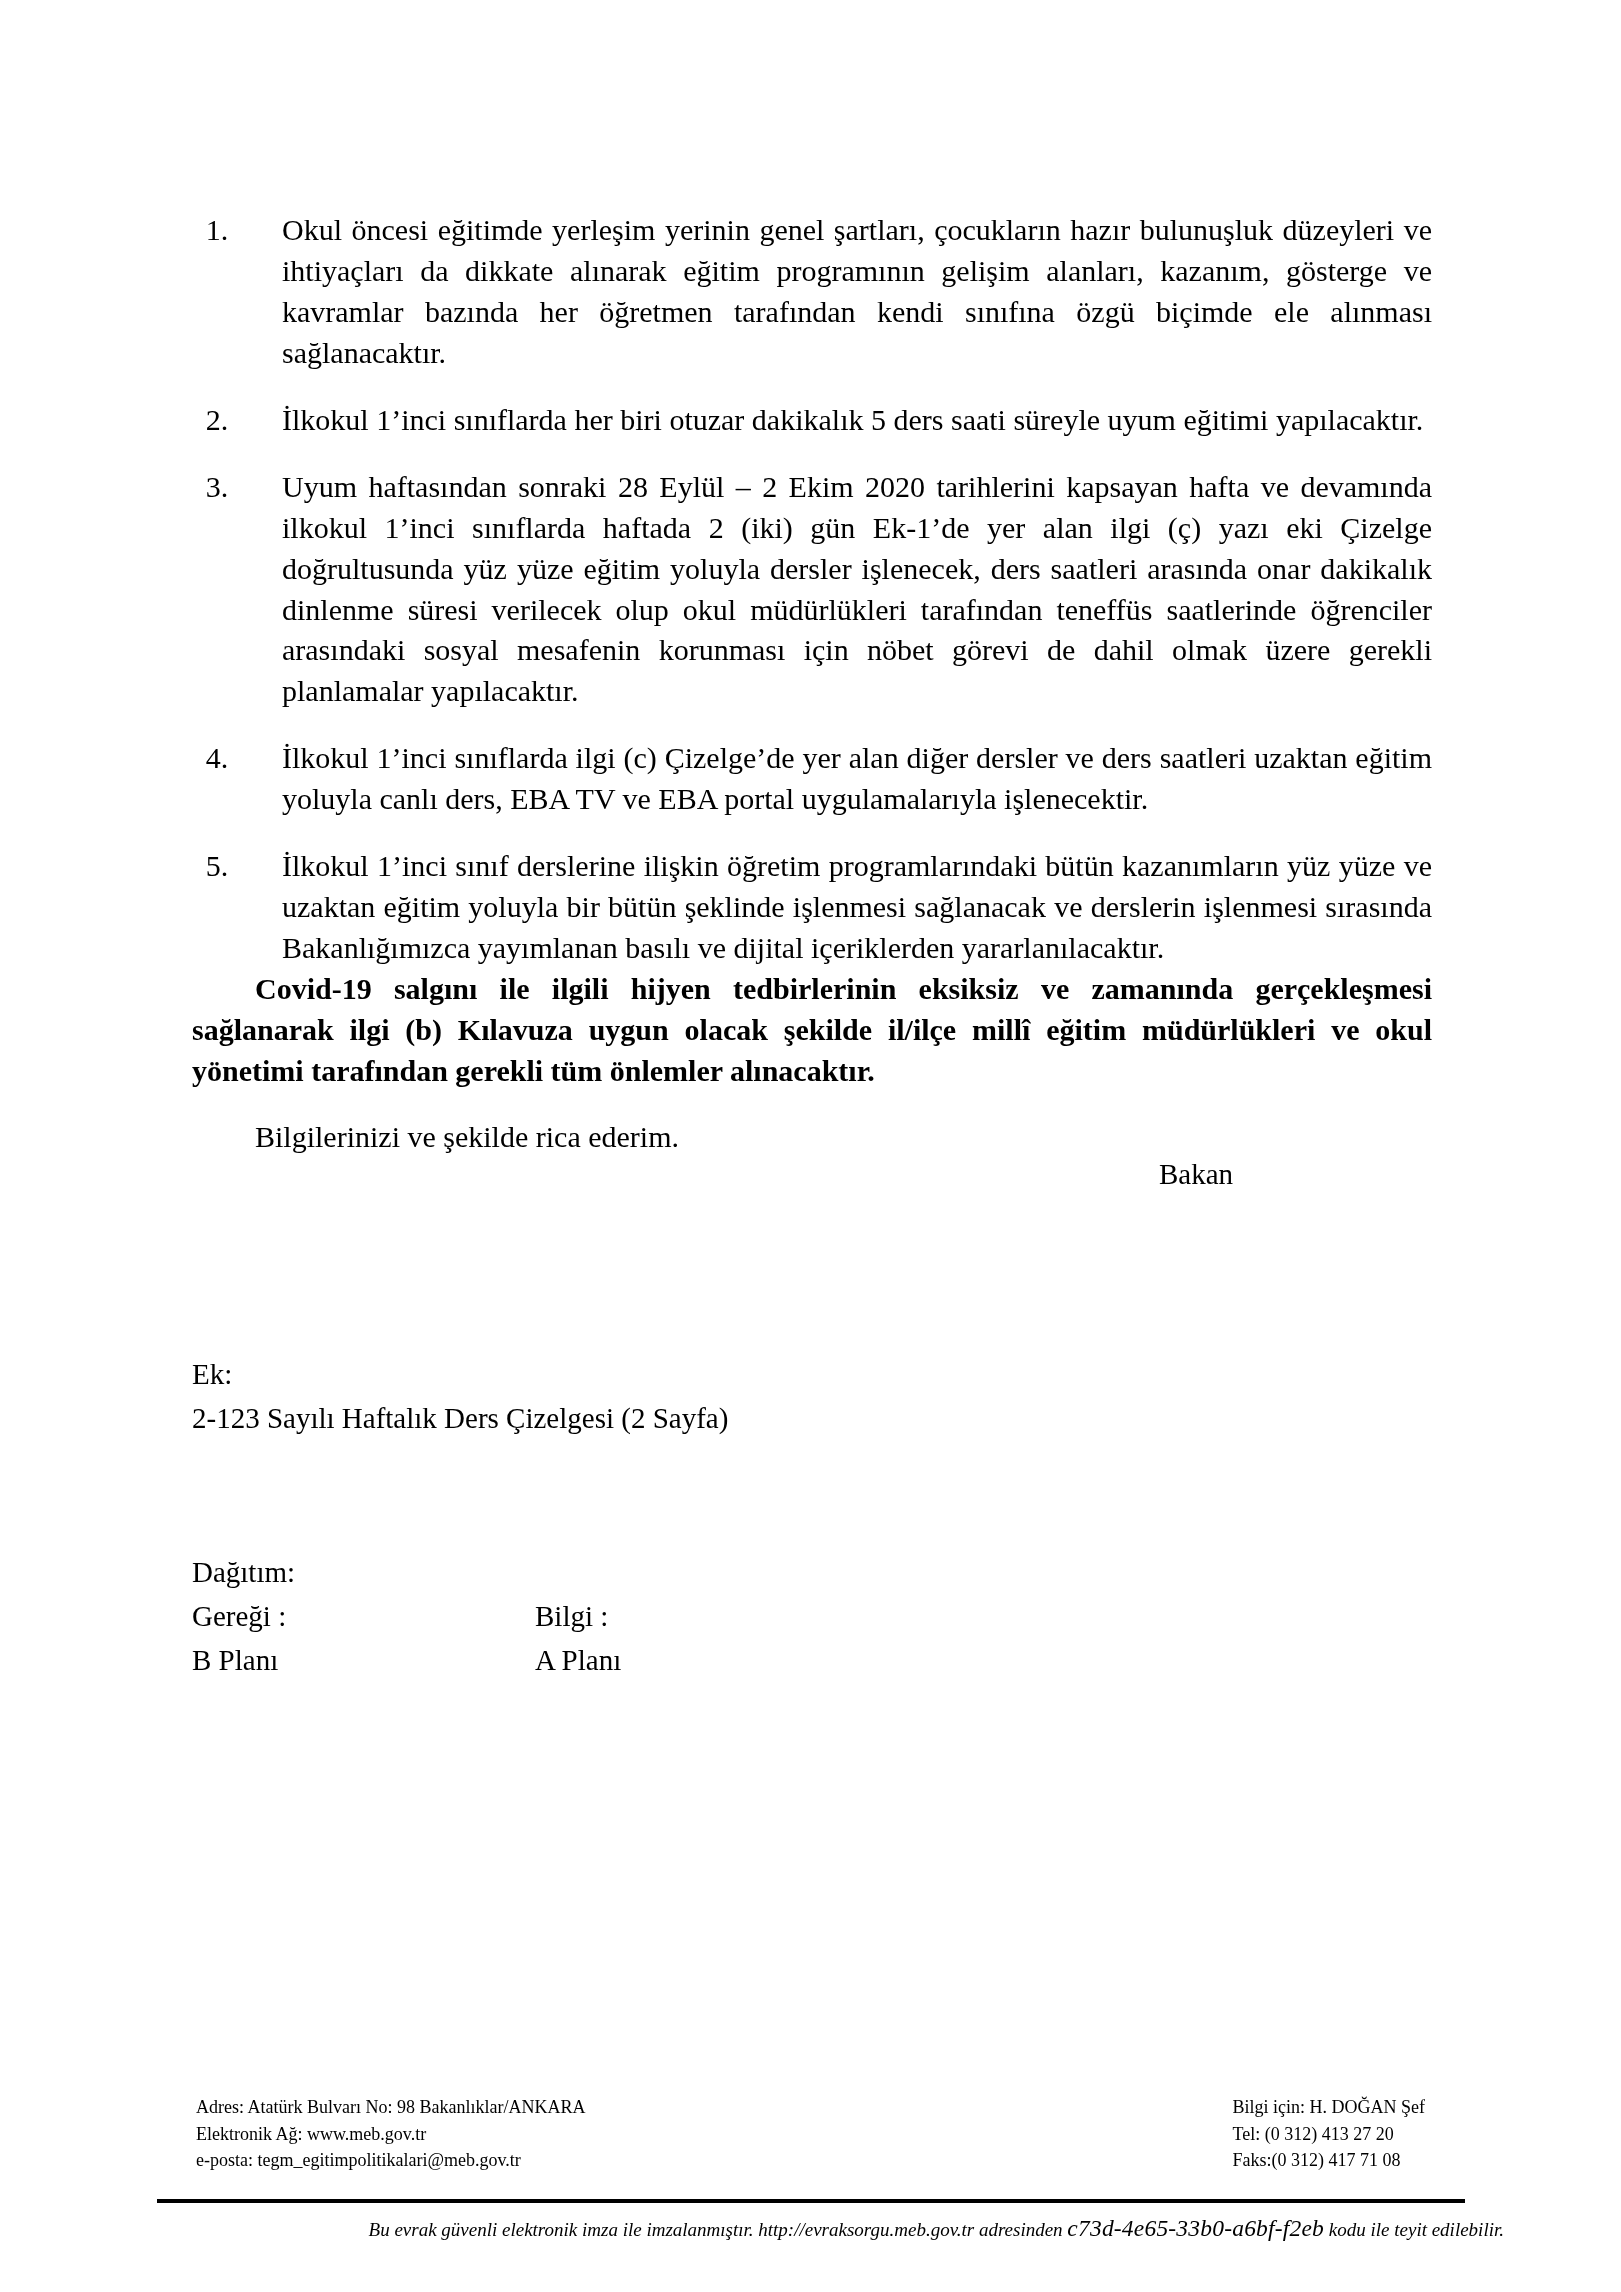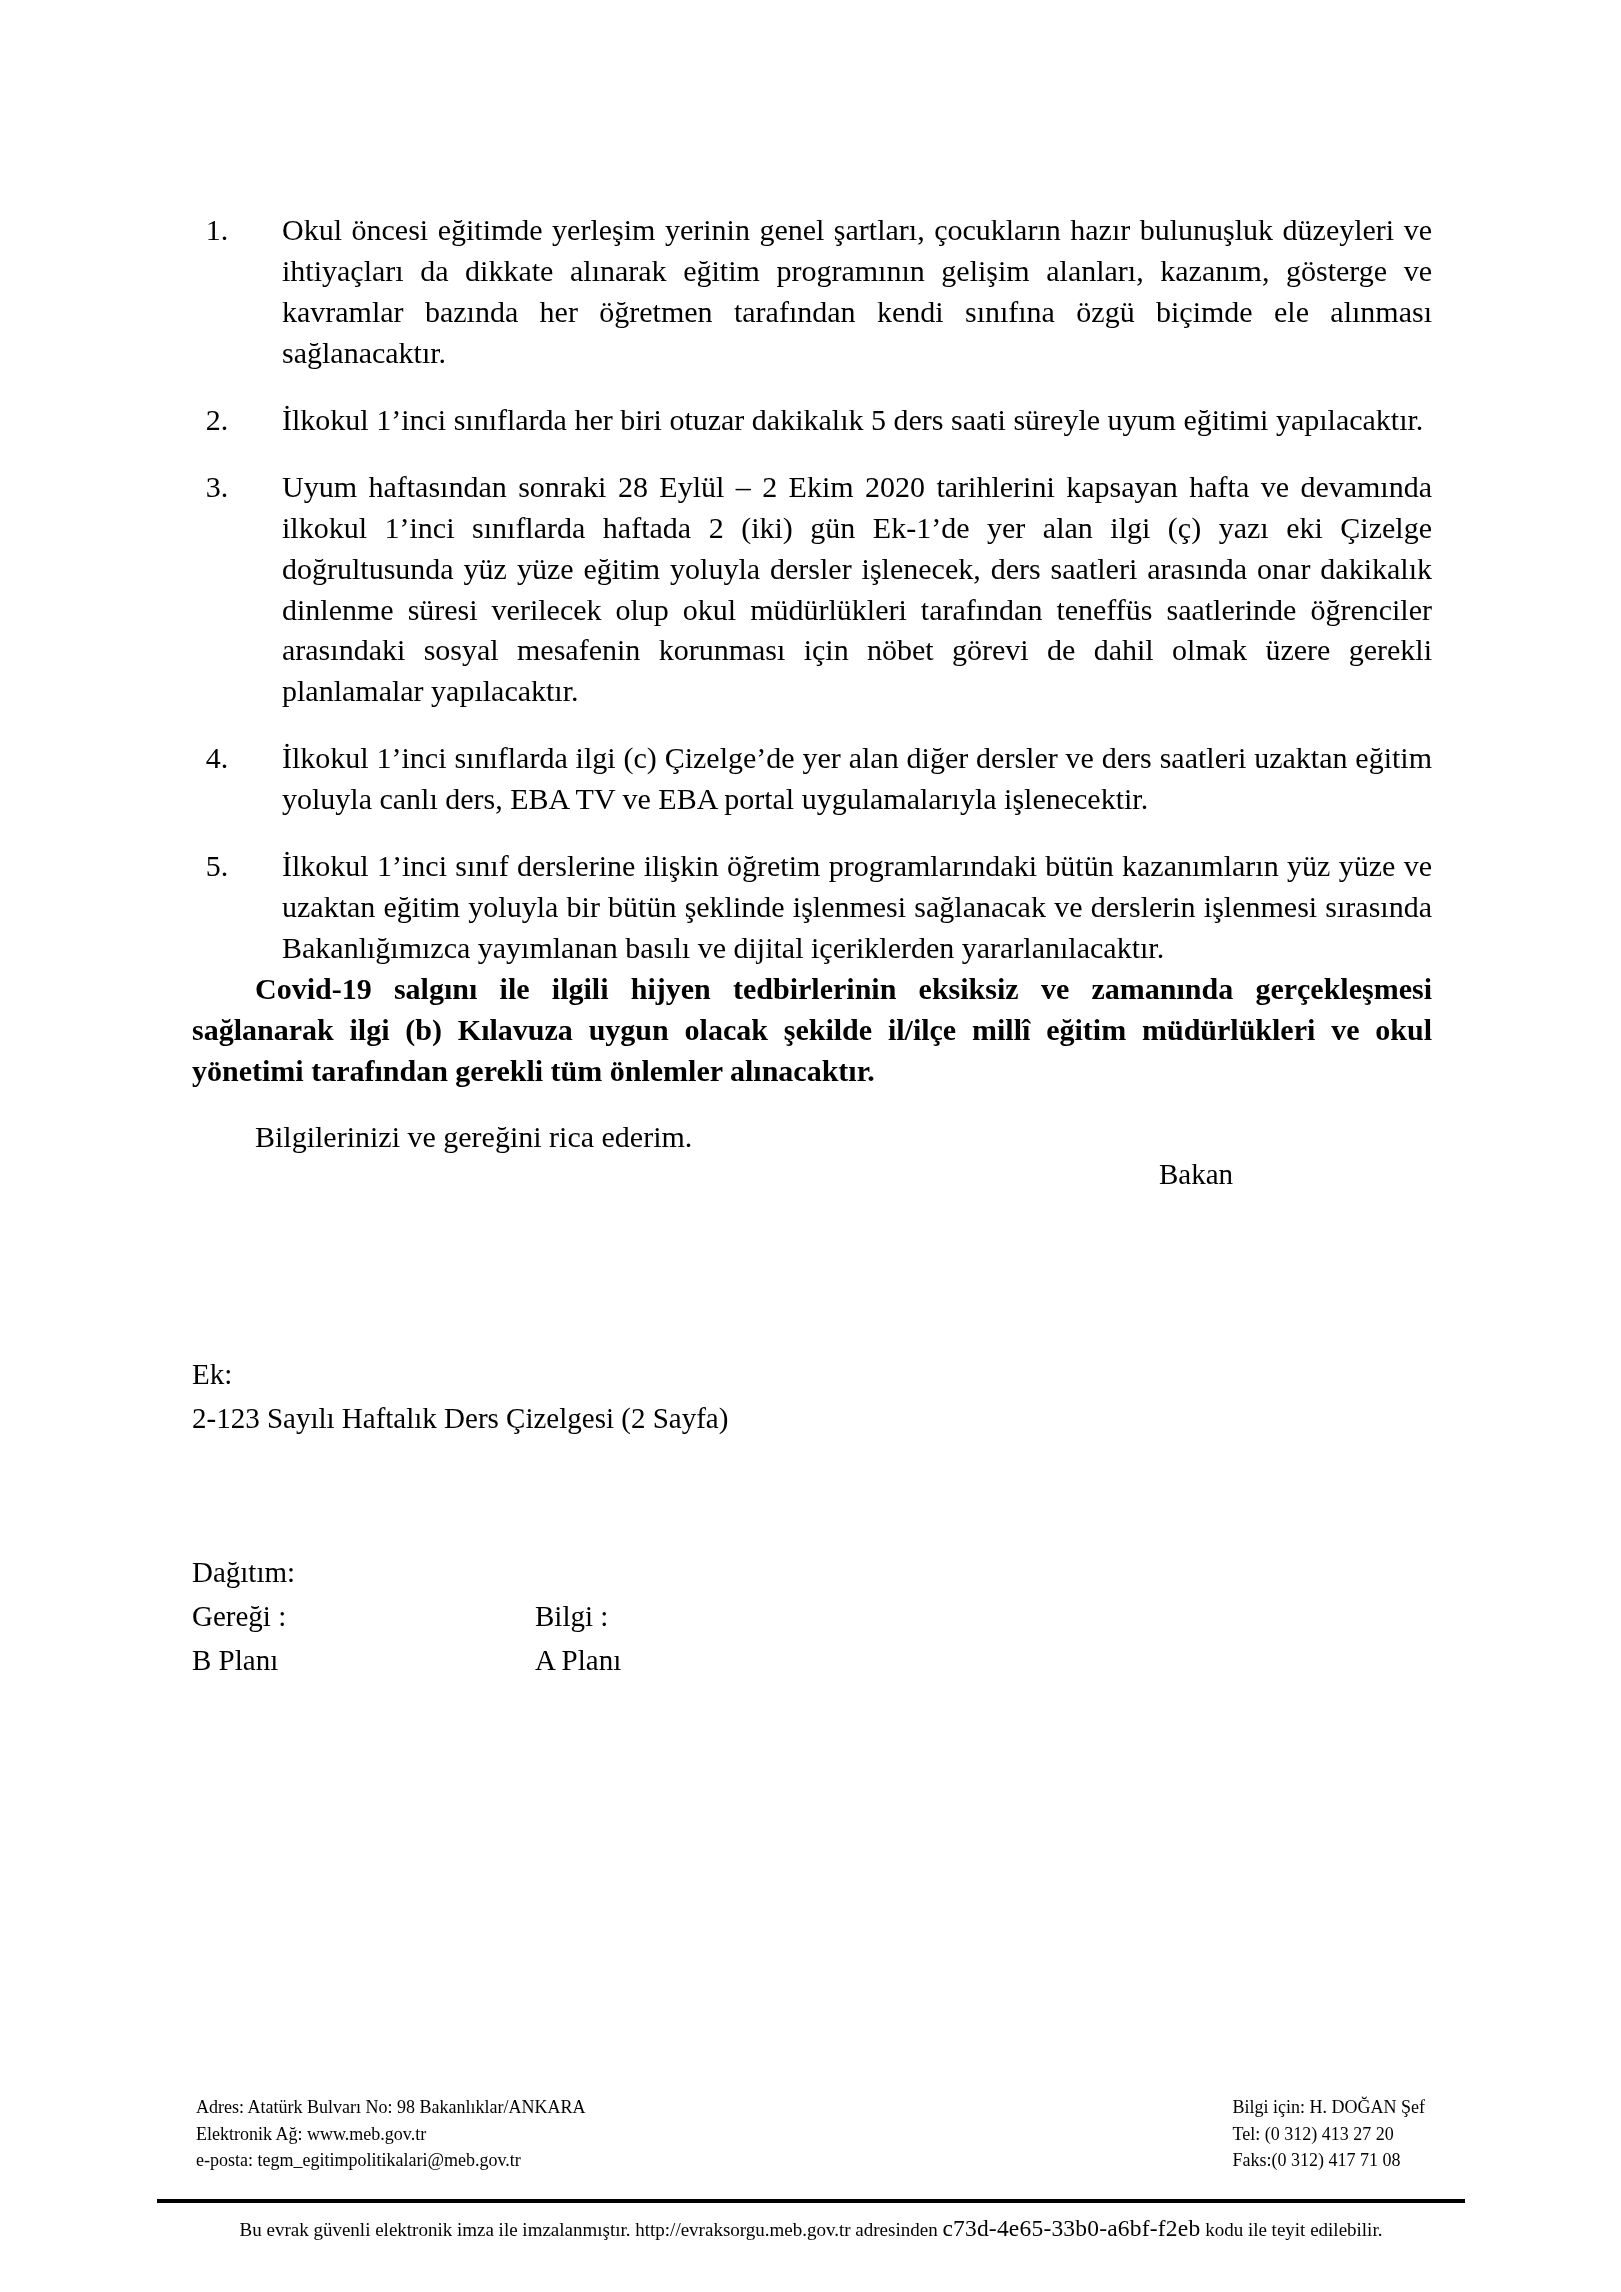--- a/index.html
+++ b/index.html
@@ -137,24 +137,25 @@
     top: 2199px;
     width: 1308px;
     height: 3.9px;
     background: #000000;
   }
   .esign-line {
     position: absolute;
     left: 118px;
     top: 2213px;
     width: 1386px;
-    text-align: center;
+    text-align: right;
     font-size: 19px;
     line-height: 1.3;
     white-space: nowrap;
+    font-style: italic;
   }
   .esign-line .code {
     font-size: 23.5px;
     letter-spacing: 0.2px;
   }
 </style>
 </head>
 <body>
 
 <div class="page">
@@ -181,21 +182,21 @@
       <li>
         <span class="num">5.</span>
         <span class="txt">İlkokul 1’inci sınıf derslerine ilişkin öğretim programlarındaki bütün kazanımların yüz yüze ve uzaktan eğitim yoluyla bir bütün şeklinde işlenmesi sağlanacak ve derslerin işlenmesi sırasında Bakanlığımızca yayımlanan basılı ve dijital içeriklerden yararlanılacaktır.</span>
       </li>
     </ol>
 
     <p class="para para-tail">Covid-19 salgını ile ilgili hijyen tedbirlerinin eksiksiz ve zamanında gerçekleşmesi sağlanarak ilgi (b) Kılavuza uygun olacak şekilde il/ilçe millî eğitim müdürlükleri ve okul yönetimi tarafından gerekli tüm önlemler alınacaktır.</p>
 
     <div class="gap-sm"></div>
 
-    <p class="request">Bilgilerinizi ve gereğini rica ederim.</p>
+    <p class="request">Bilgilerinizi ve şekilde rica ederim.</p>
   </div>
 
   <div class="signature">
     <div>Bakan</div>
   </div>
 
   <div class="attachments">
     <div class="ek-line">Ek:</div>
     <div class="ek-line">2-123 Sayılı Haftalık Ders Çizelgesi (2 Sayfa)</div>
   </div>

